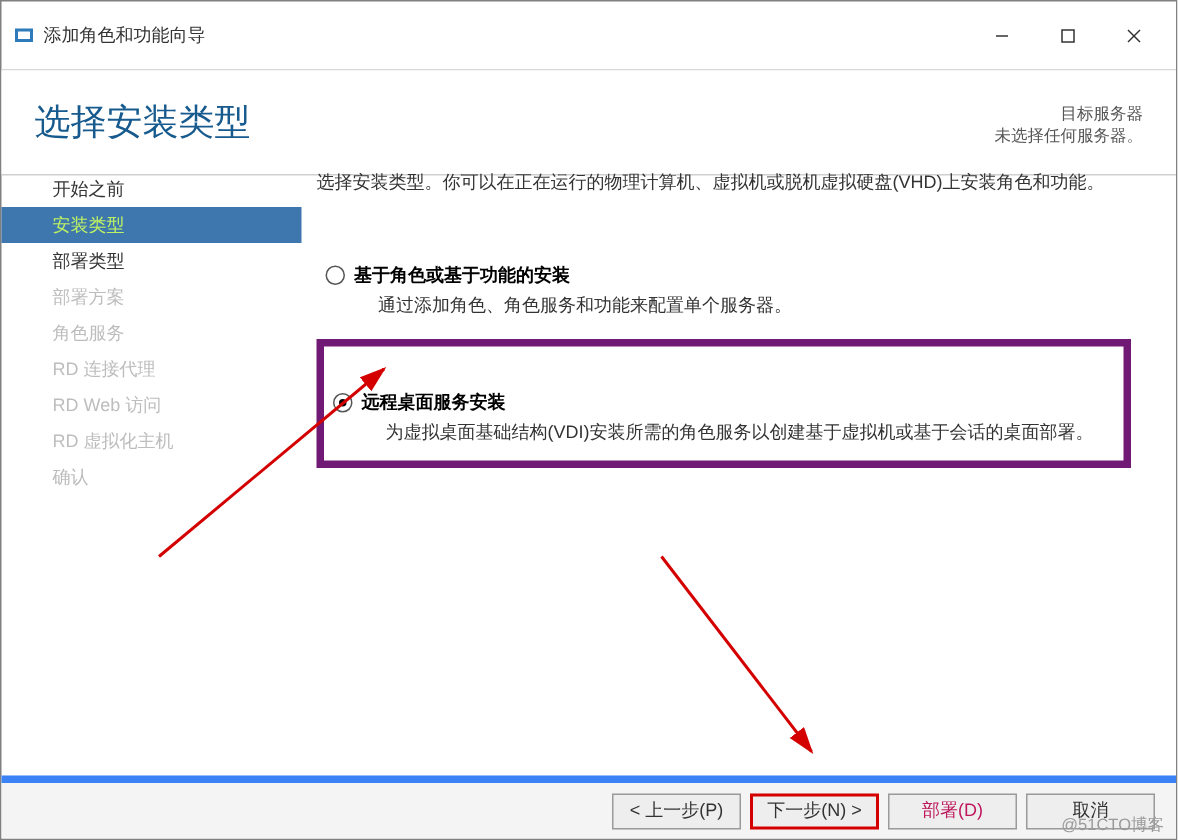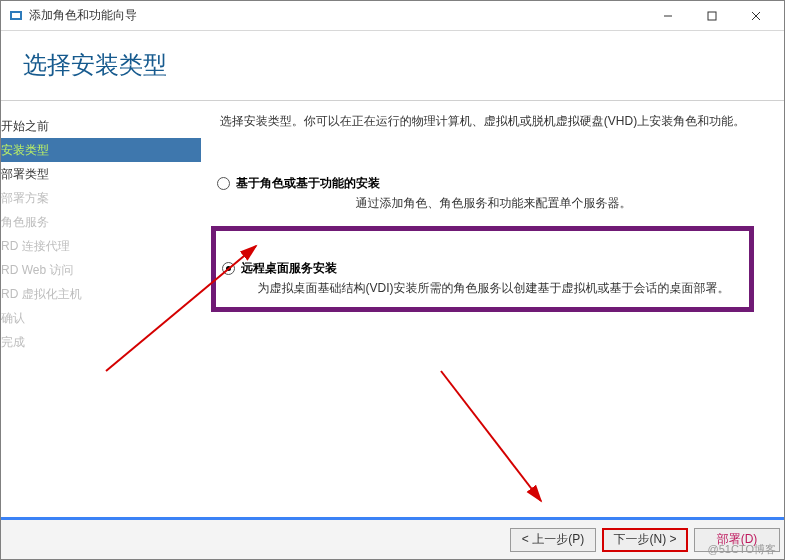--- a/index.html
+++ b/index.html
@@ -15,21 +15,21 @@
     overflow: hidden;
   }
   .window {
     width: 785px;
     height: 560px;
     border: 1px solid #808080;
     background: #fff;
     position: relative;
   }
   .titlebar {
-    height: 30px;
+    height: 46px;
     display: flex;
     align-items: center;
     padding: 0 6px 0 8px;
     border-bottom: 1px solid #d8d8d8;
   }
   .title-icon { width: 14px; height: 14px; margin-right: 6px; display: flex; }
   .title-text { flex: 1; font-size: 12px; color: #333; }
   .win-btns { display: flex; }
   .win-btn { width: 44px; height: 28px; display: flex; align-items: center; justify-content: center; }
   .win-btn svg { width: 10px; height: 10px; }
@@ -60,34 +60,34 @@
     display: flex;
   }
   .sidebar {
     width: 200px;
     padding: 12px 0 0 0;
   }
   .side-item {
     height: 24px;
     display: flex;
     align-items: center;
+    padding-left: 34px;
     font-size: 12px;
     color: #bdbdbd;
     cursor: default;
   }
   .side-item.enabled { color: #333; }
   .side-item.active {
     background: #3e77ad;
     color: #bef264;
     font-family: Liberation Serif, serif;
   }
   .content {
     flex: 1;
     padding: 10px 30px 10px 10px;
-    text-align: center;
   }
   .instr { color: #333; margin-bottom: 16px; line-height: 1.5; }
   .opt-group { }
   .opt {
     padding: 4px 6px 10px 6px;
     margin-bottom: 4px;
   }
   .opt.highlighted { border: 5px solid #701a75; }
   .opt-head { display: flex; align-items: flex-start; margin-top: 25px; }
   .radio {
@@ -97,30 +97,30 @@
     margin: 2px 6px 0 0;
     display: flex; align-items: center; justify-content: center;
     flex-shrink: 0;
   }
   .radio.checked::after {
     content: "";
     width: 5px; height: 5px;
     background: #000; border-radius: 50%;
   }
   .opt-title { font-weight: bold; color: #000; }
-  .opt-desc { margin-left: 22px; color: #333; line-height: 1.5; margin-top: 2px; }
+  .opt-desc { margin-left: 35px; color: #333; line-height: 1.5; margin-top: 2px; }
   .footer-zone {
     position: absolute;
     bottom: 0; left: 0; right: 0;
     height: 42px;
-    border-top: 3px solid #3b82f6;
+    border-top: 5px solid #3b82f6;
     display: flex;
     align-items: center;
     justify-content: flex-end;
-    padding-right: 4px;
+    padding-right: 14px;
     gap: 6px;
     background: #f4f4f4;
   }
   .wbtn {
     min-width: 86px;
     height: 24px;
     border: 1px solid #9a9a9a;
     background: #eee;
     font-size: 12px;
     display: flex; align-items: center; justify-content: center;
@@ -165,34 +165,37 @@
           <svg viewBox="0 0 10 10">
             <line x1="1" y1="1" x2="9" y2="9" stroke="#333" stroke-width="1"></line>
             <line x1="9" y1="1" x2="1" y2="9" stroke="#333" stroke-width="1"></line>
           </svg>
         </div>
     </div>
   </div>
 
   <div class="header-zone">
     <div class="heading">选择安装类型</div>
+    <div class="dest-box">
+      <div>目标服务器</div>
+      <div>未选择任何服务器。</div>
+    </div>
   </div>
 
   <div class="body-zone">
     <div class="sidebar" id="sidebar">
         <div class="side-item enabled">开始之前</div>
         <div class="side-item active">安装类型</div>
         <div class="side-item enabled">部署类型</div>
         <div class="side-item">部署方案</div>
         <div class="side-item">角色服务</div>
         <div class="side-item">RD 连接代理</div>
         <div class="side-item">RD Web 访问</div>
         <div class="side-item">RD 虚拟化主机</div>
         <div class="side-item">确认</div>
-        <div class="side-item">完成</div>
       </div>
     <div class="content">
       <div class="instr">选择安装类型。你可以在正在运行的物理计算机、虚拟机或脱机虚拟硬盘(VHD)上安装角色和功能。</div>
       <div class="opt-group" id="options">
           <div class="opt">
             <div class="opt-head">
               <span class="radio"></span>
               <span class="opt-title">基于角色或基于功能的安装</span>
             </div>
             <div class="opt-desc">通过添加角色、角色服务和功能来配置单个服务器。</div>
@@ -205,20 +208,21 @@
             <div class="opt-desc">为虚拟桌面基础结构(VDI)安装所需的角色服务以创建基于虚拟机或基于会话的桌面部署。</div>
           </div>
         </div>
     </div>
   </div>
 
   <div class="footer-zone">
     <div class="wbtn">&lt; 上一步(P)</div>
     <div class="wbtn focus-red">下一步(N) &gt;</div>
     <div class="wbtn disabled">部署(D)</div>
+    <div class="wbtn">取消</div>
   </div>
 
   <svg class="arrow" style="left:0;top:0" width="785" height="560">
     <defs>
       <marker id="ah" markerWidth="10" markerHeight="10" refX="8" refY="3" orient="auto">
         <path d="M0,0 L0,6 L9,3 z" fill="#d40000"></path>
       </marker>
     </defs>
     <line x1="105" y1="370" x2="255" y2="245" stroke="#d40000" stroke-width="2" marker-end="url(#ah)"></line>
     <line x1="440" y1="370" x2="540" y2="500" stroke="#d40000" stroke-width="2" marker-end="url(#ah)"></line>

